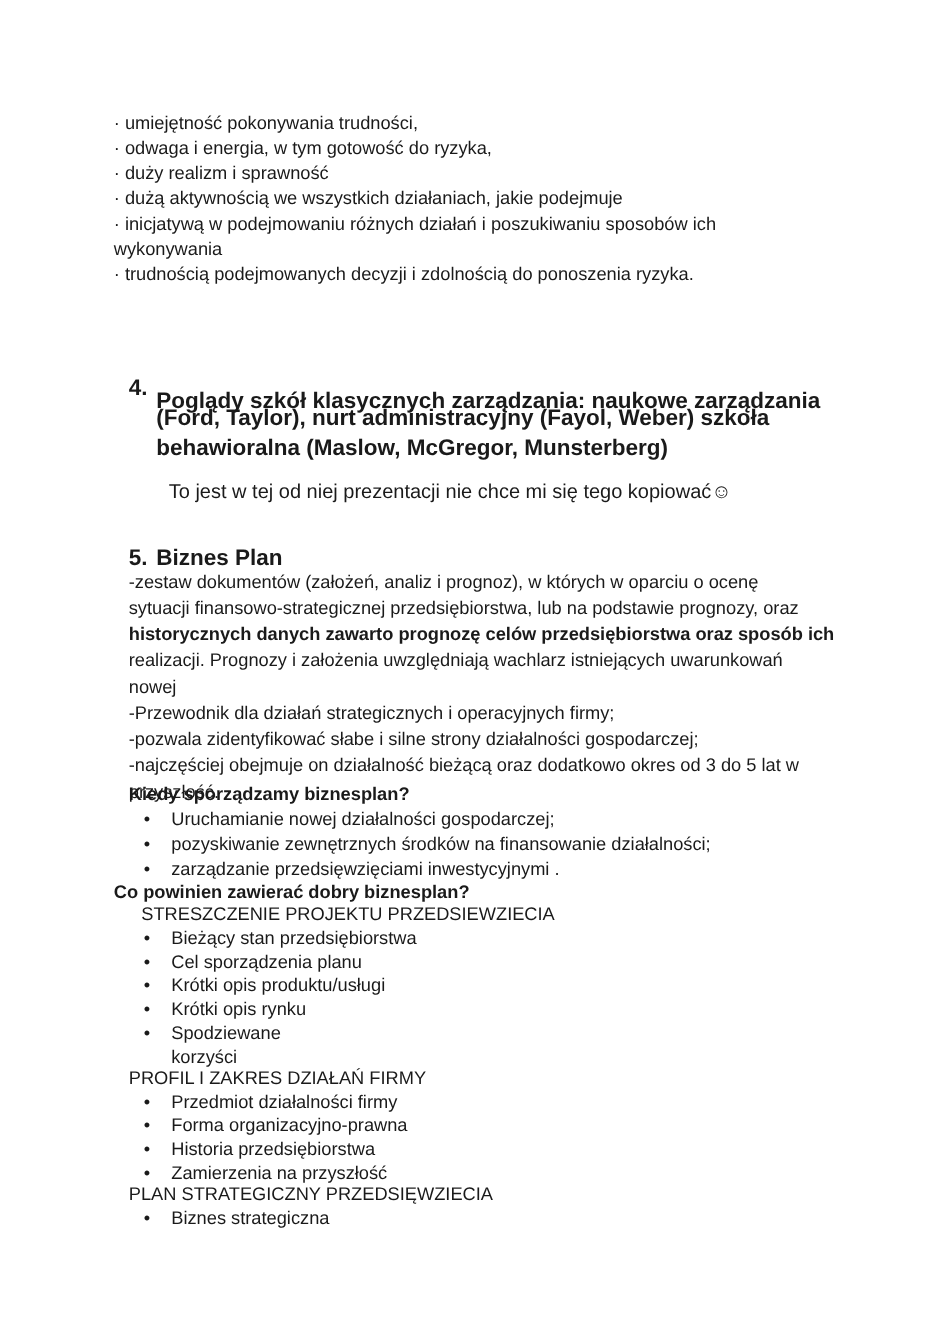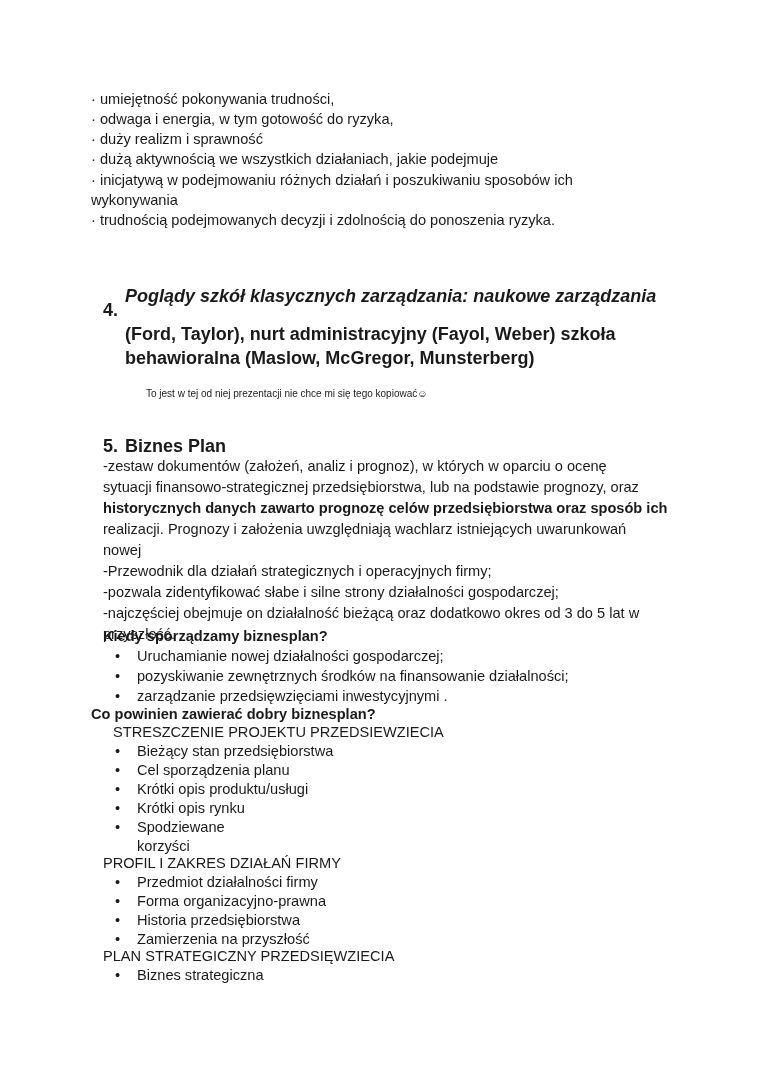--- a/index.html
+++ b/index.html
@@ -21,24 +21,24 @@
 
   <div class="line" style="left:91px; top:89px;">· umiejętność pokonywania trudności,</div>
   <div class="line" style="left:91px; top:109px;">· odwaga i energia, w tym gotowość do ryzyka,</div>
   <div class="line" style="left:91px; top:129px;">· duży realizm i sprawność</div>
   <div class="line" style="left:91px; top:149px;">· dużą aktywnością we wszystkich działaniach, jakie podejmuje</div>
   <div class="line" style="left:91px; top:170px;">· inicjatywą w podejmowaniu różnych działań i poszukiwaniu sposobów ich</div>
   <div class="line" style="left:91px; top:190px;">wykonywania</div>
   <div class="line" style="left:91px; top:210px;">· trudnością podejmowanych decyzji i zdolnością do ponoszenia ryzyka.</div>
 
   <div class="h4" style="left:103px; top:298px;">4.</div>
-  <div class="h4" style="left:125px; top:284px; white-space:nowrap;font-style:italic;">Poglądy szkół klasycznych zarządzania: naukowe zarządzania</div>
+  <div class="h4" style="left:125px; top:308px; white-space:nowrap;">Poglądy szkół klasycznych zarządzania: naukowe zarządzania</div>
   <div class="h4" style="left:125px; top:322px; white-space:nowrap;">(Ford, Taylor), nurt administracyjny (Fayol, Weber) szkoła</div>
   <div class="h4" style="left:125px; top:346px; white-space:nowrap;">behawioralna (Maslow, McGregor, Munsterberg)</div>
-  <div class="line" style="left:146px; top:384px; font-size:10px;">To jest w tej od niej prezentacji nie chce mi się tego kopiować☺</div>
+  <div class="line" style="left:135px; top:384px; font-size:16px;">To jest w tej od niej prezentacji nie chce mi się tego kopiować☺</div>
 
   <div class="h5" style="left:103px; top:435px;">5.</div>
   <div class="h5" style="left:125px; top:435px; white-space:nowrap;">Biznes Plan</div>
 
   <div class="line" style="left:103px; top:456px; line-height:21px;">-zestaw dokumentów (założeń, analiz i prognoz), w których w oparciu o ocenę</div>
   <div class="line" style="left:103px; top:477px; line-height:21px;">sytuacji finansowo-strategicznej przedsiębiorstwa, lub na podstawie prognozy, oraz</div>
   <div class="line" style="left:103px; top:498px; line-height:21px;font-weight:bold;">historycznych danych zawarto prognozę celów przedsiębiorstwa oraz sposób ich</div>
   <div class="line" style="left:103px; top:519px; line-height:21px;">realizacji. Prognozy i założenia uwzględniają wachlarz istniejących uwarunkowań</div>
   <div class="line" style="left:103px; top:540px; line-height:21px;">nowej</div>
   <div class="line" style="left:103px; top:561px; line-height:21px;">-Przewodnik dla działań strategicznych i operacyjnych firmy;</div>

